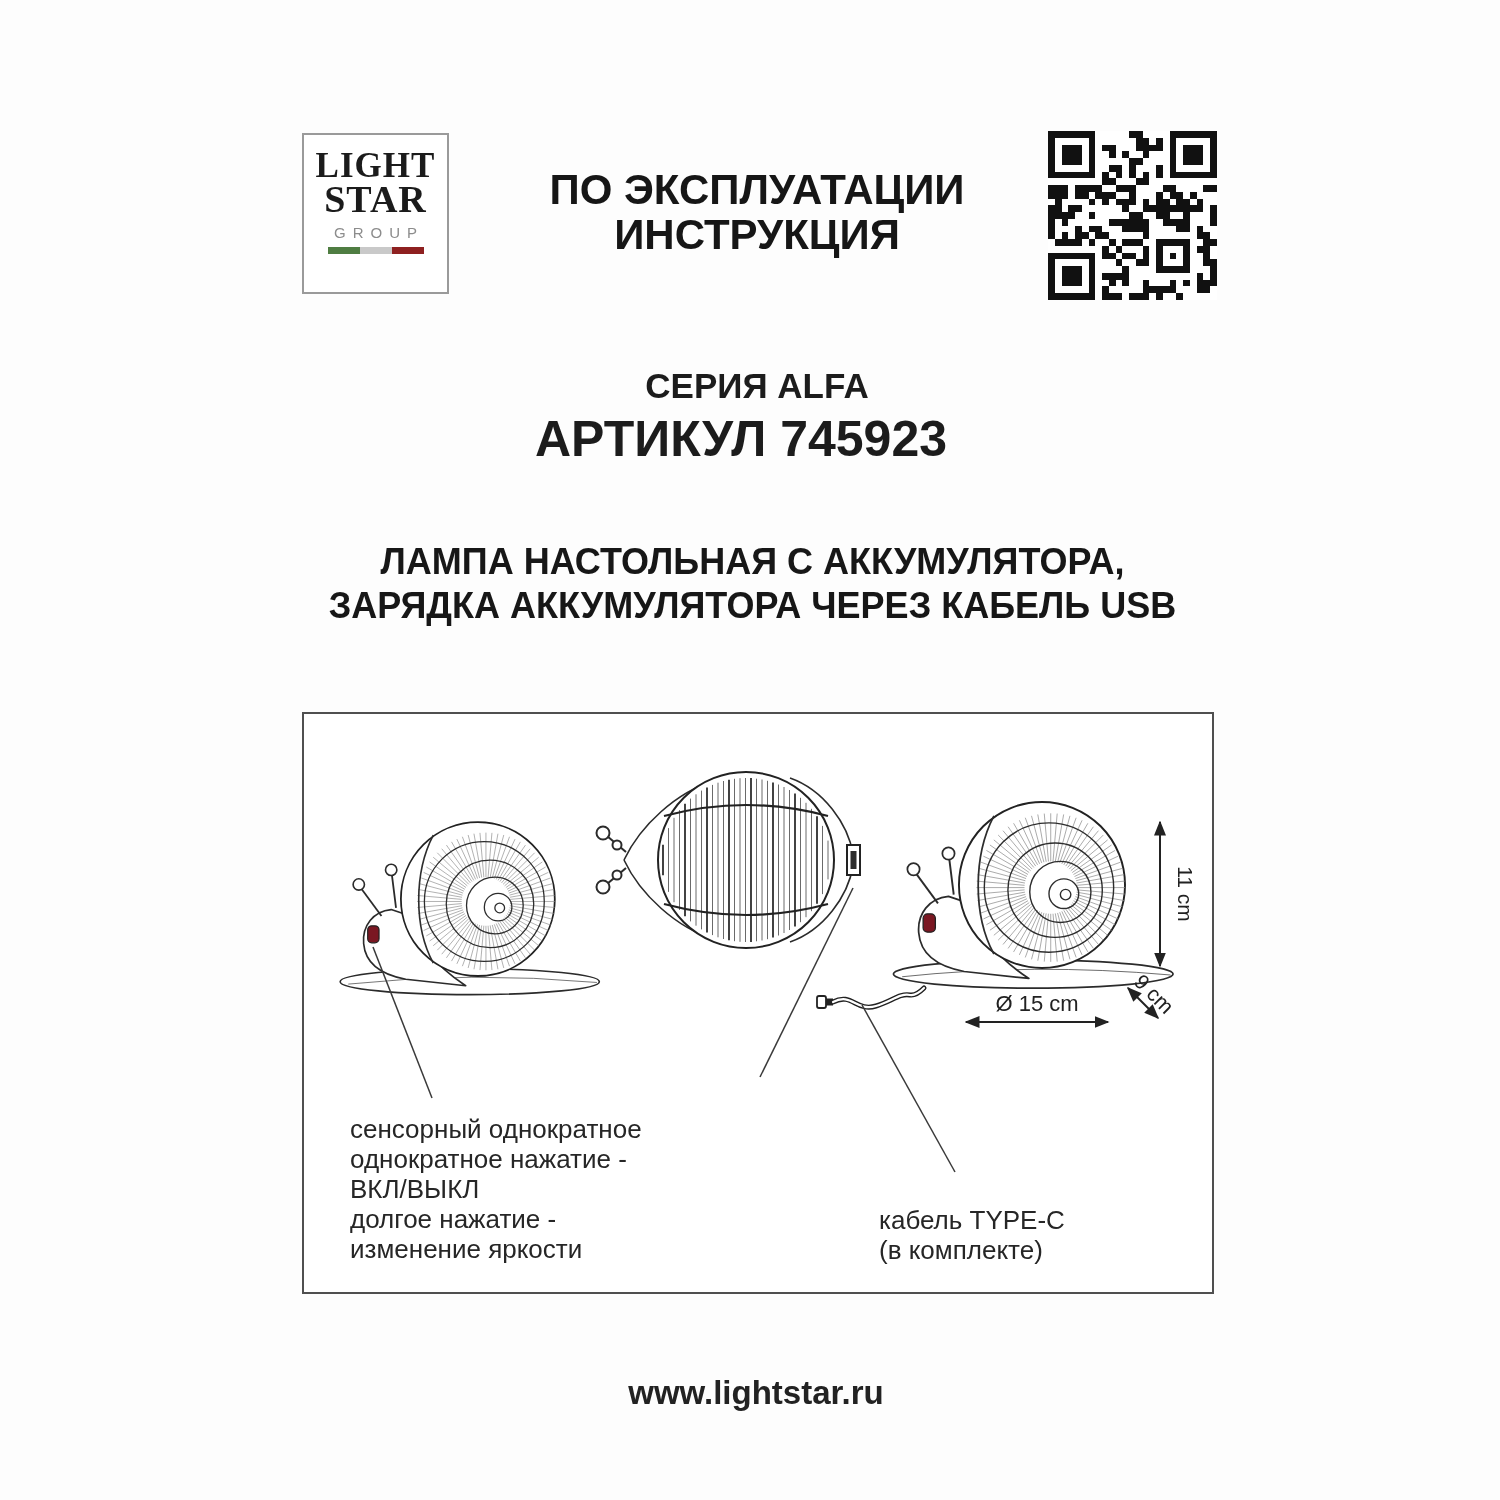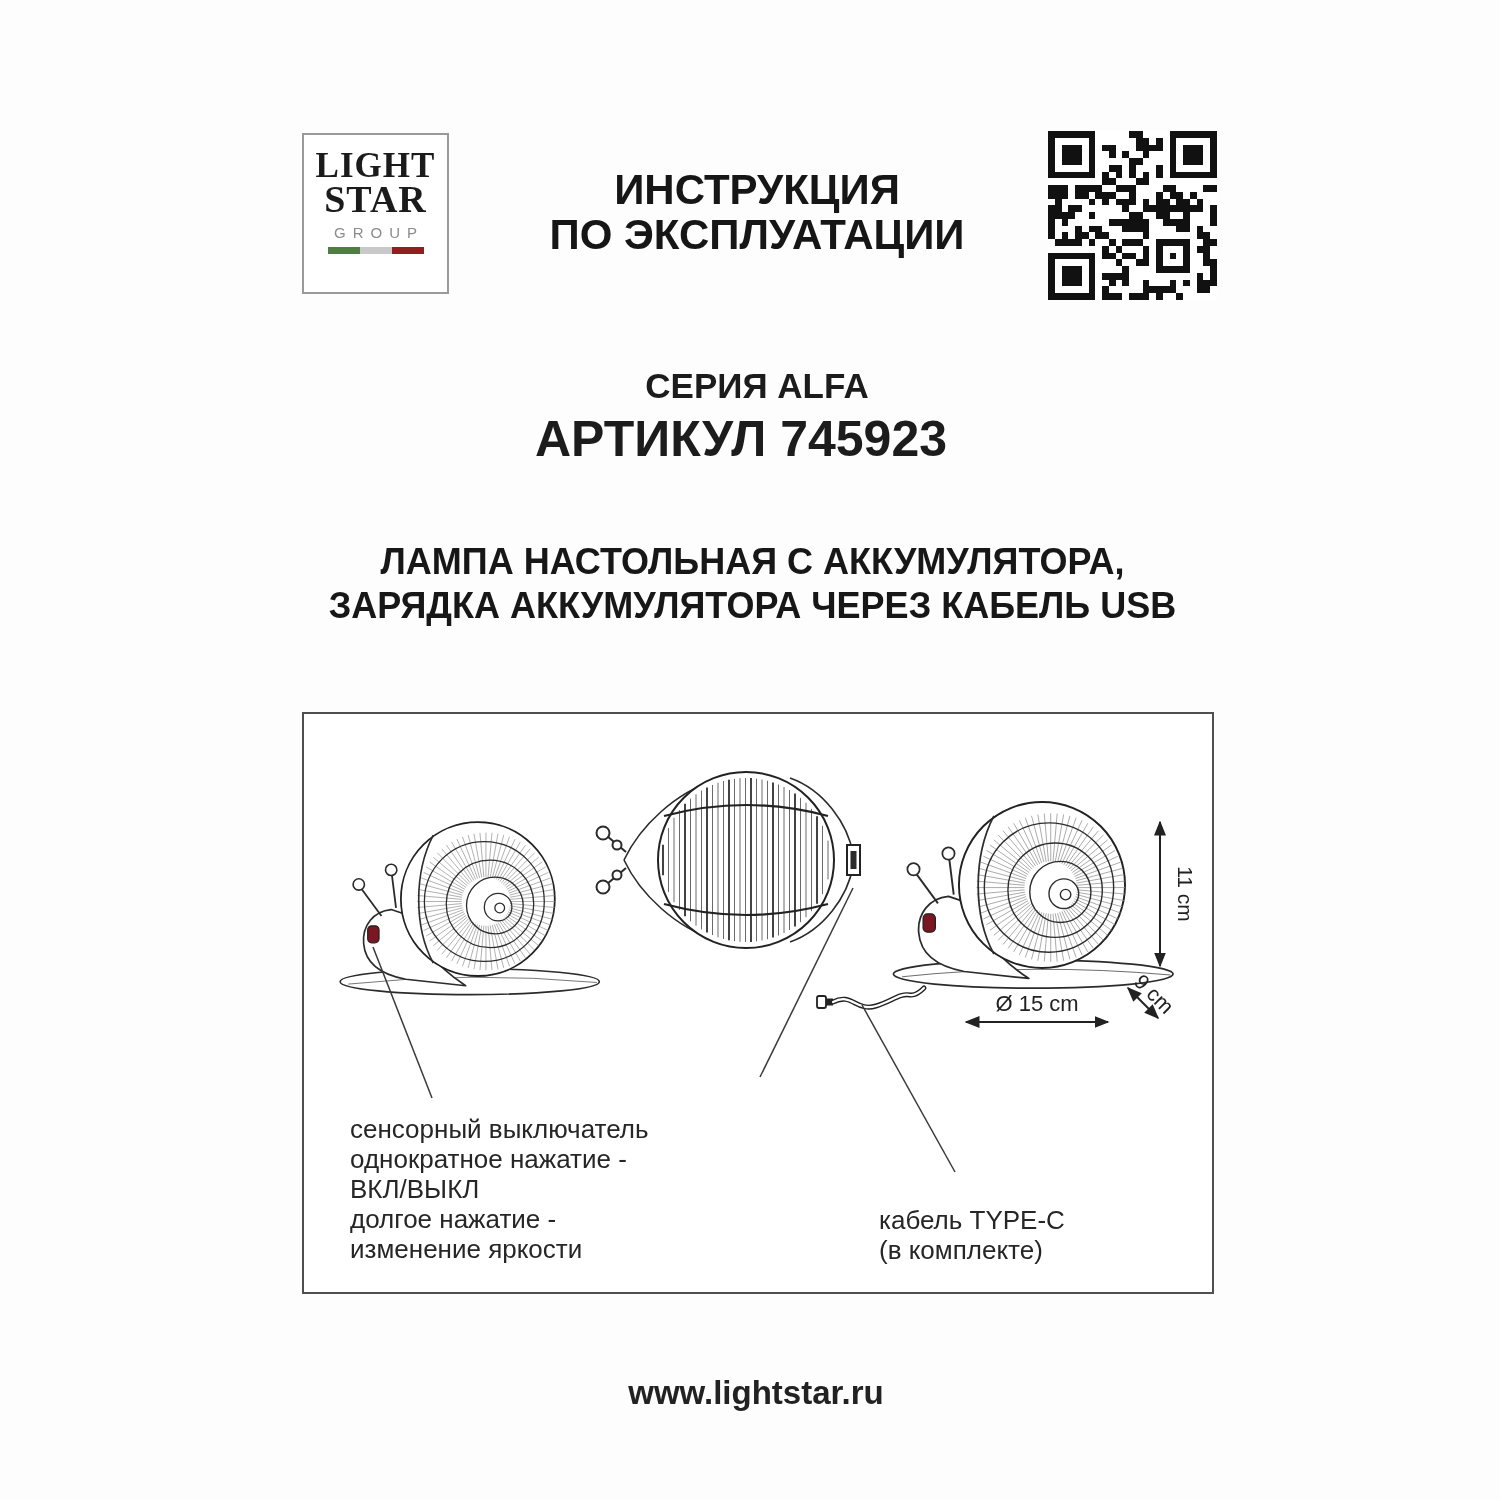--- a/index.html
+++ b/index.html
@@ -58,22 +58,22 @@
     <div class="logo-word l2">STAR</div>
     <div class="logo-group">GROUP</div>
     <div class="logo-flag">
       <span style="background: rgb(79, 125, 66);"></span>
       <span style="background: rgb(201, 201, 201);"></span>
       <span style="background: rgb(142, 32, 32);"></span>
     </div>
   </div>
 
   <div class="abs doc-title">
+    <div>ПО ЭКСПЛУАТАЦИИ</div>
     <div>ИНСТРУКЦИЯ</div>
-    <div>ПО ЭКСПЛУАТАЦИИ</div>
   </div>
 
   <div class="abs qr">
     <svg viewBox="0 0 25 25" shape-rendering="crispEdges">
         <path d="M0 0h1v1h-1zM0 1h1v1h-1zM0 2h1v1h-1zM0 3h1v1h-1zM0 4h1v1h-1zM0 5h1v1h-1zM0 6h1v1h-1zM1 0h1v1h-1zM1 6h1v1h-1zM2 0h1v1h-1zM2 2h1v1h-1zM2 3h1v1h-1zM2 4h1v1h-1zM2 6h1v1h-1zM3 0h1v1h-1zM3 2h1v1h-1zM3 3h1v1h-1zM3 4h1v1h-1zM3 6h1v1h-1zM4 0h1v1h-1zM4 2h1v1h-1zM4 3h1v1h-1zM4 4h1v1h-1zM4 6h1v1h-1zM5 0h1v1h-1zM5 6h1v1h-1zM6 0h1v1h-1zM6 1h1v1h-1zM6 2h1v1h-1zM6 3h1v1h-1zM6 4h1v1h-1zM6 5h1v1h-1zM6 6h1v1h-1zM18 0h1v1h-1zM18 1h1v1h-1zM18 2h1v1h-1zM18 3h1v1h-1zM18 4h1v1h-1zM18 5h1v1h-1zM18 6h1v1h-1zM19 0h1v1h-1zM19 6h1v1h-1zM20 0h1v1h-1zM20 2h1v1h-1zM20 3h1v1h-1zM20 4h1v1h-1zM20 6h1v1h-1zM21 0h1v1h-1zM21 2h1v1h-1zM21 3h1v1h-1zM21 4h1v1h-1zM21 6h1v1h-1zM22 0h1v1h-1zM22 2h1v1h-1zM22 3h1v1h-1zM22 4h1v1h-1zM22 6h1v1h-1zM23 0h1v1h-1zM23 6h1v1h-1zM24 0h1v1h-1zM24 1h1v1h-1zM24 2h1v1h-1zM24 3h1v1h-1zM24 4h1v1h-1zM24 5h1v1h-1zM24 6h1v1h-1zM0 18h1v1h-1zM0 19h1v1h-1zM0 20h1v1h-1zM0 21h1v1h-1zM0 22h1v1h-1zM0 23h1v1h-1zM0 24h1v1h-1zM1 18h1v1h-1zM1 24h1v1h-1zM2 18h1v1h-1zM2 20h1v1h-1zM2 21h1v1h-1zM2 22h1v1h-1zM2 24h1v1h-1zM3 18h1v1h-1zM3 20h1v1h-1zM3 21h1v1h-1zM3 22h1v1h-1zM3 24h1v1h-1zM4 18h1v1h-1zM4 20h1v1h-1zM4 21h1v1h-1zM4 22h1v1h-1zM4 24h1v1h-1zM5 18h1v1h-1zM5 24h1v1h-1zM6 18h1v1h-1zM6 19h1v1h-1zM6 20h1v1h-1zM6 21h1v1h-1zM6 22h1v1h-1zM6 23h1v1h-1zM6 24h1v1h-1zM16 16h1v1h-1zM16 17h1v1h-1zM16 18h1v1h-1zM16 19h1v1h-1zM16 20h1v1h-1zM17 16h1v1h-1zM17 20h1v1h-1zM18 16h1v1h-1zM18 18h1v1h-1zM18 20h1v1h-1zM19 16h1v1h-1zM19 20h1v1h-1zM20 16h1v1h-1zM20 17h1v1h-1zM20 18h1v1h-1zM20 19h1v1h-1zM20 20h1v1h-1zM8 6h1v1h-1zM6 8h1v1h-1zM10 6h1v1h-1zM6 10h1v1h-1zM12 6h1v1h-1zM6 12h1v1h-1zM14 6h1v1h-1zM6 14h1v1h-1zM16 6h1v1h-1zM6 16h1v1h-1zM12 0h1v1h-1zM13 0h1v1h-1zM13 1h1v1h-1zM14 1h1v1h-1zM16 1h1v1h-1zM8 2h1v1h-1zM9 2h1v1h-1zM13 2h1v1h-1zM14 2h1v1h-1zM15 2h1v1h-1zM16 2h1v1h-1zM9 3h1v1h-1zM11 3h1v1h-1zM14 3h1v1h-1zM12 4h1v1h-1zM13 4h1v1h-1zM9 5h1v1h-1zM10 5h1v1h-1zM12 5h1v1h-1zM16 5h1v1h-1zM8 7h1v1h-1zM9 7h1v1h-1zM13 7h1v1h-1zM14 7h1v1h-1zM0 8h1v1h-1zM1 8h1v1h-1zM2 8h1v1h-1zM4 8h1v1h-1zM5 8h1v1h-1zM7 8h1v1h-1zM10 8h1v1h-1zM11 8h1v1h-1zM12 8h1v1h-1zM17 8h1v1h-1zM18 8h1v1h-1zM23 8h1v1h-1zM24 8h1v1h-1zM0 9h1v1h-1zM1 9h1v1h-1zM2 9h1v1h-1zM4 9h1v1h-1zM5 9h1v1h-1zM7 9h1v1h-1zM8 9h1v1h-1zM9 9h1v1h-1zM12 9h1v1h-1zM16 9h1v1h-1zM18 9h1v1h-1zM19 9h1v1h-1zM21 9h1v1h-1zM1 10h1v1h-1zM8 10h1v1h-1zM10 10h1v1h-1zM11 10h1v1h-1zM12 10h1v1h-1zM14 10h1v1h-1zM16 10h1v1h-1zM17 10h1v1h-1zM19 10h1v1h-1zM20 10h1v1h-1zM22 10h1v1h-1zM0 11h1v1h-1zM1 11h1v1h-1zM3 11h1v1h-1zM4 11h1v1h-1zM11 11h1v1h-1zM14 11h1v1h-1zM15 11h1v1h-1zM16 11h1v1h-1zM17 11h1v1h-1zM18 11h1v1h-1zM19 11h1v1h-1zM20 11h1v1h-1zM21 11h1v1h-1zM22 11h1v1h-1zM24 11h1v1h-1zM0 12h1v1h-1zM1 12h1v1h-1zM2 12h1v1h-1zM3 12h1v1h-1zM12 12h1v1h-1zM13 12h1v1h-1zM16 12h1v1h-1zM17 12h1v1h-1zM20 12h1v1h-1zM24 12h1v1h-1zM0 13h1v1h-1zM2 13h1v1h-1zM9 13h1v1h-1zM10 13h1v1h-1zM11 13h1v1h-1zM12 13h1v1h-1zM13 13h1v1h-1zM14 13h1v1h-1zM17 13h1v1h-1zM18 13h1v1h-1zM19 13h1v1h-1zM20 13h1v1h-1zM24 13h1v1h-1zM0 14h1v1h-1zM4 14h1v1h-1zM7 14h1v1h-1zM11 14h1v1h-1zM12 14h1v1h-1zM13 14h1v1h-1zM14 14h1v1h-1zM19 14h1v1h-1zM20 14h1v1h-1zM22 14h1v1h-1zM0 15h1v1h-1zM2 15h1v1h-1zM4 15h1v1h-1zM5 15h1v1h-1zM7 15h1v1h-1zM8 15h1v1h-1zM14 15h1v1h-1zM22 15h1v1h-1zM23 15h1v1h-1zM1 16h1v1h-1zM2 16h1v1h-1zM3 16h1v1h-1zM4 16h1v1h-1zM9 16h1v1h-1zM11 16h1v1h-1zM12 16h1v1h-1zM13 16h1v1h-1zM23 16h1v1h-1zM24 16h1v1h-1zM8 17h1v1h-1zM10 17h1v1h-1zM14 17h1v1h-1zM22 17h1v1h-1zM23 17h1v1h-1zM8 18h1v1h-1zM9 18h1v1h-1zM11 18h1v1h-1zM12 18h1v1h-1zM14 18h1v1h-1zM23 18h1v1h-1zM10 19h1v1h-1zM13 19h1v1h-1zM14 19h1v1h-1zM23 19h1v1h-1zM24 19h1v1h-1zM11 20h1v1h-1zM24 20h1v1h-1zM8 21h1v1h-1zM9 21h1v1h-1zM10 21h1v1h-1zM11 21h1v1h-1zM22 21h1v1h-1zM24 21h1v1h-1zM9 22h1v1h-1zM11 22h1v1h-1zM14 22h1v1h-1zM18 22h1v1h-1zM20 22h1v1h-1zM22 22h1v1h-1zM23 22h1v1h-1zM24 22h1v1h-1zM8 23h1v1h-1zM14 23h1v1h-1zM15 23h1v1h-1zM16 23h1v1h-1zM17 23h1v1h-1zM18 23h1v1h-1zM22 23h1v1h-1zM23 23h1v1h-1zM8 24h1v1h-1zM9 24h1v1h-1zM10 24h1v1h-1zM12 24h1v1h-1zM13 24h1v1h-1zM14 24h1v1h-1zM16 24h1v1h-1zM19 24h1v1h-1z" fill="#111"></path>
       </svg>
   </div>
 
   <div class="abs series">СЕРИЯ ALFA</div>
   <div class="abs article">АРТИКУЛ 745923</div>
@@ -259,21 +259,21 @@
         <line x1="824" y1="274" x2="854" y2="304" marker-start="url(#ah)" marker-end="url(#ah)"></line>
       </g>
       <g fill="#222" font-size="21" font-family="Liberation Sans, sans-serif">
         <text transform="translate(874,180) rotate(90)" text-anchor="middle">11 cm</text>
         <text x="733" y="297" text-anchor="middle" font-size="22">Ø 15 cm</text>
         <text transform="translate(840,290) rotate(45)" dy="-7" text-anchor="middle">9 cm</text>
       </g>
     </svg>
 
     <div class="diagram-label lbl-switch">
-      <div>сенсорный выключатель</div>
+      <div>сенсорный однократное</div>
       <div>однократное нажатие -</div>
       <div>ВКЛ/ВЫКЛ</div>
       <div>долгое нажатие -</div>
       <div>изменение яркости</div>
     </div>
     <div class="diagram-label lbl-cable">
       <div>кабель TYPE-C</div>
       <div>(в комплекте)</div>
     </div>
   </div>

